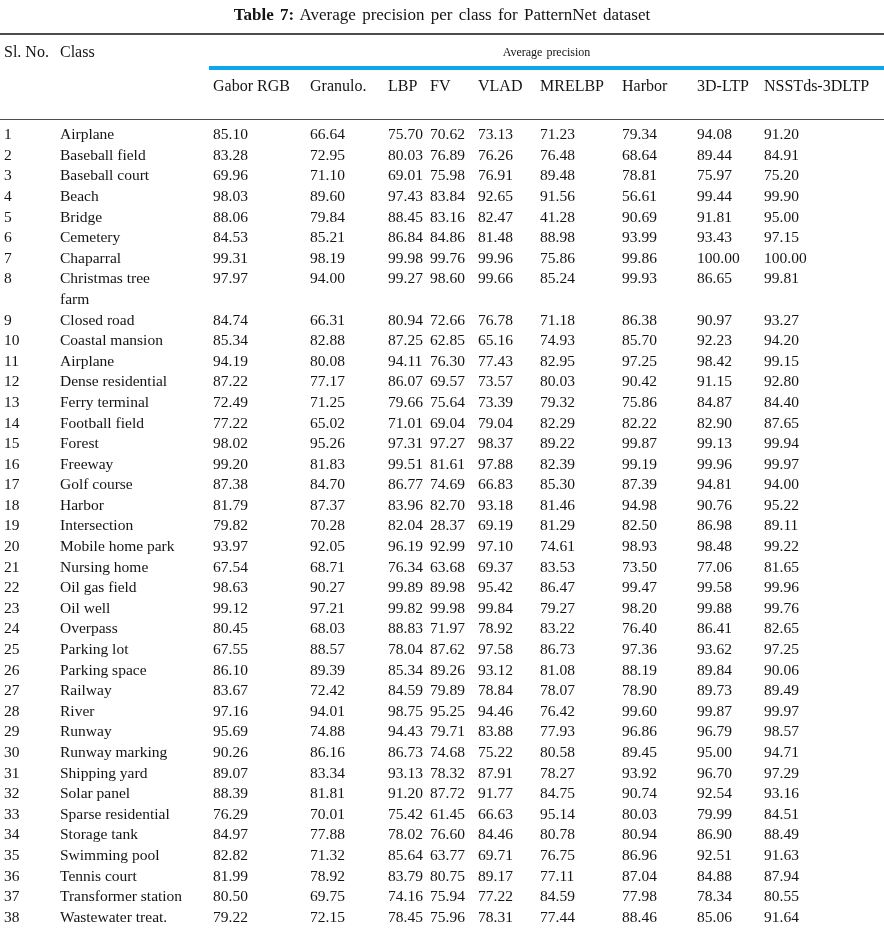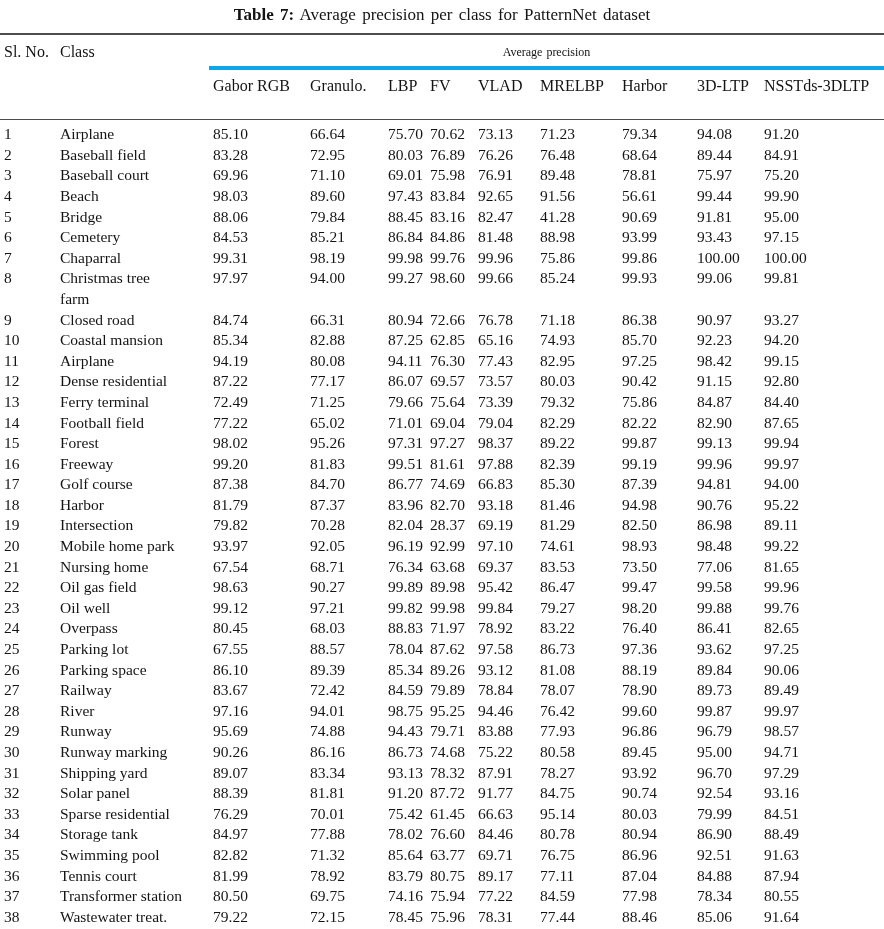--- a/index.html
+++ b/index.html
@@ -201,21 +201,21 @@
           <td>8</td>
           <td>Christmas tree
 farm</td>
           <td>97.97</td>
           <td>94.00</td>
           <td>99.27</td>
           <td>98.60</td>
           <td>99.66</td>
           <td>85.24</td>
           <td>99.93</td>
-          <td>99.06</td>
+          <td>86.65</td>
           <td>99.81</td>
         </tr>
         <tr>
           <td>9</td>
           <td>Closed road</td>
           <td>84.74</td>
           <td>66.31</td>
           <td>80.94</td>
           <td>72.66</td>
           <td>76.78</td>

